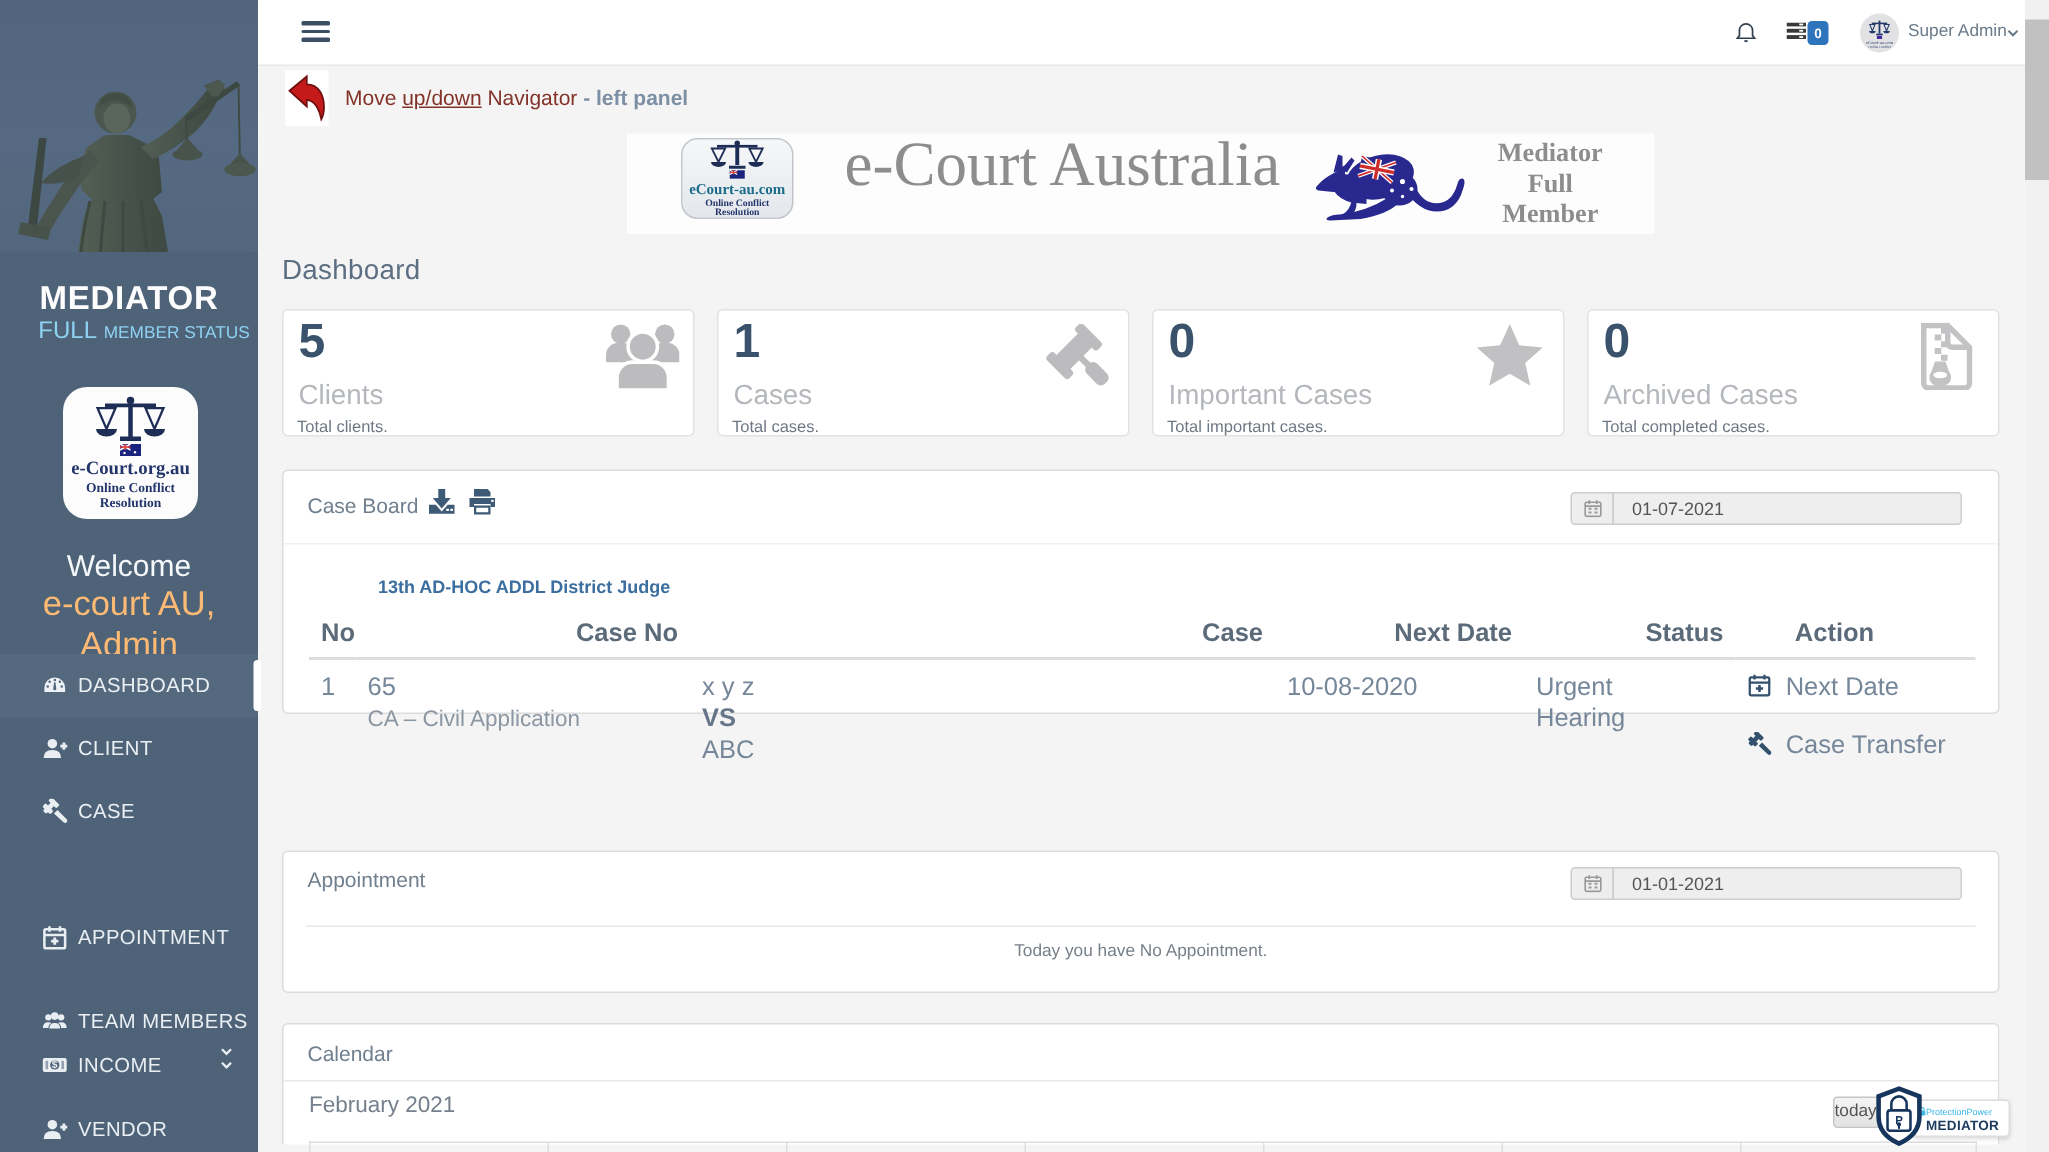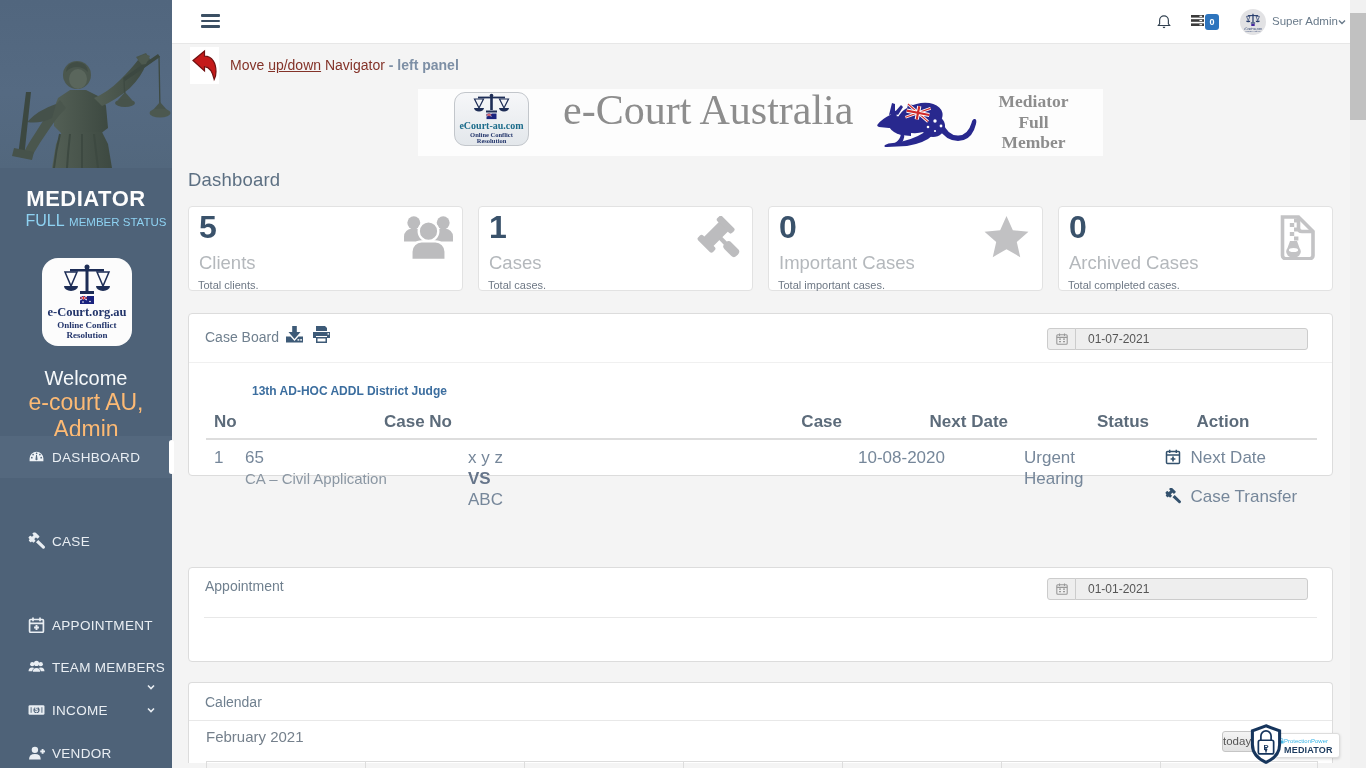--- a/index.html
+++ b/index.html
@@ -141,20 +141,31 @@
     </div>
     <div id="welcome1">Welcome</div>
     <div id="welcome2">e-court AU, Admin</div>
 
     <div class="mi active" style="top:436px;">
       <svg class="ico" viewBox="0 0 16 16">
           <path fill="#eef2f6" d="M8 3 A6.5 6.5 0 0 0 1.5 9.5 L1.5 12 L14.5 12 L14.5 9.5 A6.5 6.5 0 0 0 8 3 Z M7.3 4.5 A0.8 0.8 0 1 1 8.9 4.5 A0.8 0.8 0 1 1 7.3 4.5 M4 5.7 A0.8 0.8 0 1 1 5.6 5.7 A0.8 0.8 0 1 1 4 5.7 M10.4 5.7 A0.8 0.8 0 1 1 12 5.7 A0.8 0.8 0 1 1 10.4 5.7 M2.8 8.6 A0.8 0.8 0 1 1 4.4 8.6 A0.8 0.8 0 1 1 2.8 8.6 M11.6 8.6 A0.8 0.8 0 1 1 13.2 8.6 A0.8 0.8 0 1 1 11.6 8.6 M7 10 L7.6 6 L8.4 6 L9 10 A1 1 0 1 1 7 10 Z"></path>
         </svg>
       <span class="lbl">DASHBOARD</span>
     </div>
+    <div class="mi" style="top:478px;">
+      <svg class="ico" viewBox="0 0 16 16">
+          <g fill="#e9eef3">
+            <circle cx="6.5" cy="5" r="3"></circle>
+            <path d="M1 14 Q1 9 6.5 9 Q12 9 12 14 Z"></path>
+            <rect x="11.5" y="5.6" width="4.5" height="1.8"></rect>
+            <rect x="12.85" y="4.25" width="1.8" height="4.5"></rect>
+          </g>
+        </svg>
+      <span class="lbl">CLIENT</span>
+    </div>
     <div class="mi" style="top:520px;">
       <svg class="ico" viewBox="0 0 16 16">
           <g fill="#e9eef3">
             <rect x="4" y="1" width="7" height="3" rx="0.8" transform="rotate(45 7.5 2.5)"></rect>
             <rect x="0.2" y="4.8" width="7" height="3" rx="0.8" transform="rotate(45 3.7 6.3)"></rect>
             <rect x="3" y="1.2" width="3" height="8.5" rx="0.8" transform="rotate(45 4.5 5.5)"></rect>
             <path d="M7.5 9.2 L9.7 7 L15.5 12.8 Q16.5 13.8 15.5 14.8 Q14.5 15.8 13.5 14.8 Z"></path>
           </g>
         </svg>
       <span class="lbl">CASE</span>
@@ -162,21 +173,21 @@
     <div class="mi" style="top:604px;">
       <svg class="ico" viewBox="0 0 16 16">
           <g fill="none" stroke="#e9eef3" stroke-width="1.6">
             <rect x="1.5" y="2.8" width="13" height="12" rx="1"></rect>
             <path d="M4.7 1 V4.4 M11.3 1 V4.4 M1.5 6.4 H14.5"></path>
             <path d="M8 8 V12.6 M5.7 10.3 H10.3" stroke-width="1.8"></path>
           </g>
         </svg>
       <span class="lbl">APPOINTMENT</span>
     </div>
-    <div class="mi" style="top:646px;">
+    <div class="mi" style="top:660px;">
       <svg class="ico" viewBox="0 0 16 16">
           <g fill="#e9eef3">
             <circle cx="4" cy="5.4" r="2"></circle>
             <circle cx="12" cy="5.4" r="2"></circle>
             <circle cx="8" cy="4.6" r="2.4"></circle>
             <path d="M0.5 12 Q0.5 8.4 4 8.4 Q5.1 8.4 5.9 8.9 Q4 10 4 12 Z"></path>
             <path d="M15.5 12 Q15.5 8.4 12 8.4 Q10.9 8.4 10.1 8.9 Q12 10 12 12 Z"></path>
             <path d="M4.6 12.4 Q4.6 8.9 8 8.9 Q11.4 8.9 11.4 12.4 Z"></path>
           </g>
         </svg>
@@ -464,20 +475,21 @@
       <div class="addon"><svg style="margin:4px 0 0 8px;" width="12" height="12" viewBox="0 0 12 12">
             <g fill="none" stroke="#999" stroke-width="1.1">
               <rect x="0.8" y="1.8" width="10.4" height="9.4" rx="1"></rect>
               <path d="M3.5 0.5 V3 M8.5 0.5 V3 M0.8 4.4 H11.2"></path>
               <path d="M3 6.2 H5 M7 6.2 H9 M3 8.6 H5 M7 8.6 H9" stroke-width="1.3"></path>
             </g>
           </svg></div>
       <div class="inp">01-01-2021</div>
     </div>
     <div style="position:absolute; left:15px; top:49px; width:1113px; border-top:1px solid #e8e8e8;"></div>
+    <div style="position:absolute; left:0; top:60px; width:1143px; text-align:center; font-size:11.5px; color:#77808a;">Today you have No Appointment.</div>
   </div>
 
   <div class="panel" style="top:682px; height:81px; border-bottom:none; border-radius:4px 4px 0 0;">
     <div class="ptitle" style="top:11px;">Calendar</div>
     <div style="position:absolute; left:0; top:37px; width:1143px; border-top:1px solid #e8e8e8;"></div>
     <div style="position:absolute; left:17px; top:45px; font-size:15px; color:#75808c;">February 2021</div>
     <div style="position:absolute; left:1033px; top:48px; width:33px; height:21px; background:linear-gradient(#f4f4f4,#e2e2e2); border:1px solid #c5c5c5; border-radius:3px; font-size:11.5px; color:#555; line-height:19px;">today</div>
     <div style="position:absolute; left:17px; top:78px; width:1112px; height:8px; border:1px solid #ddd; border-bottom:none;">
       <div style="position:absolute; left:158px; top:0; width:1px; height:8px; background:#ddd;"></div>
       <div style="position:absolute; left:317px; top:0; width:1px; height:8px; background:#ddd;"></div>

